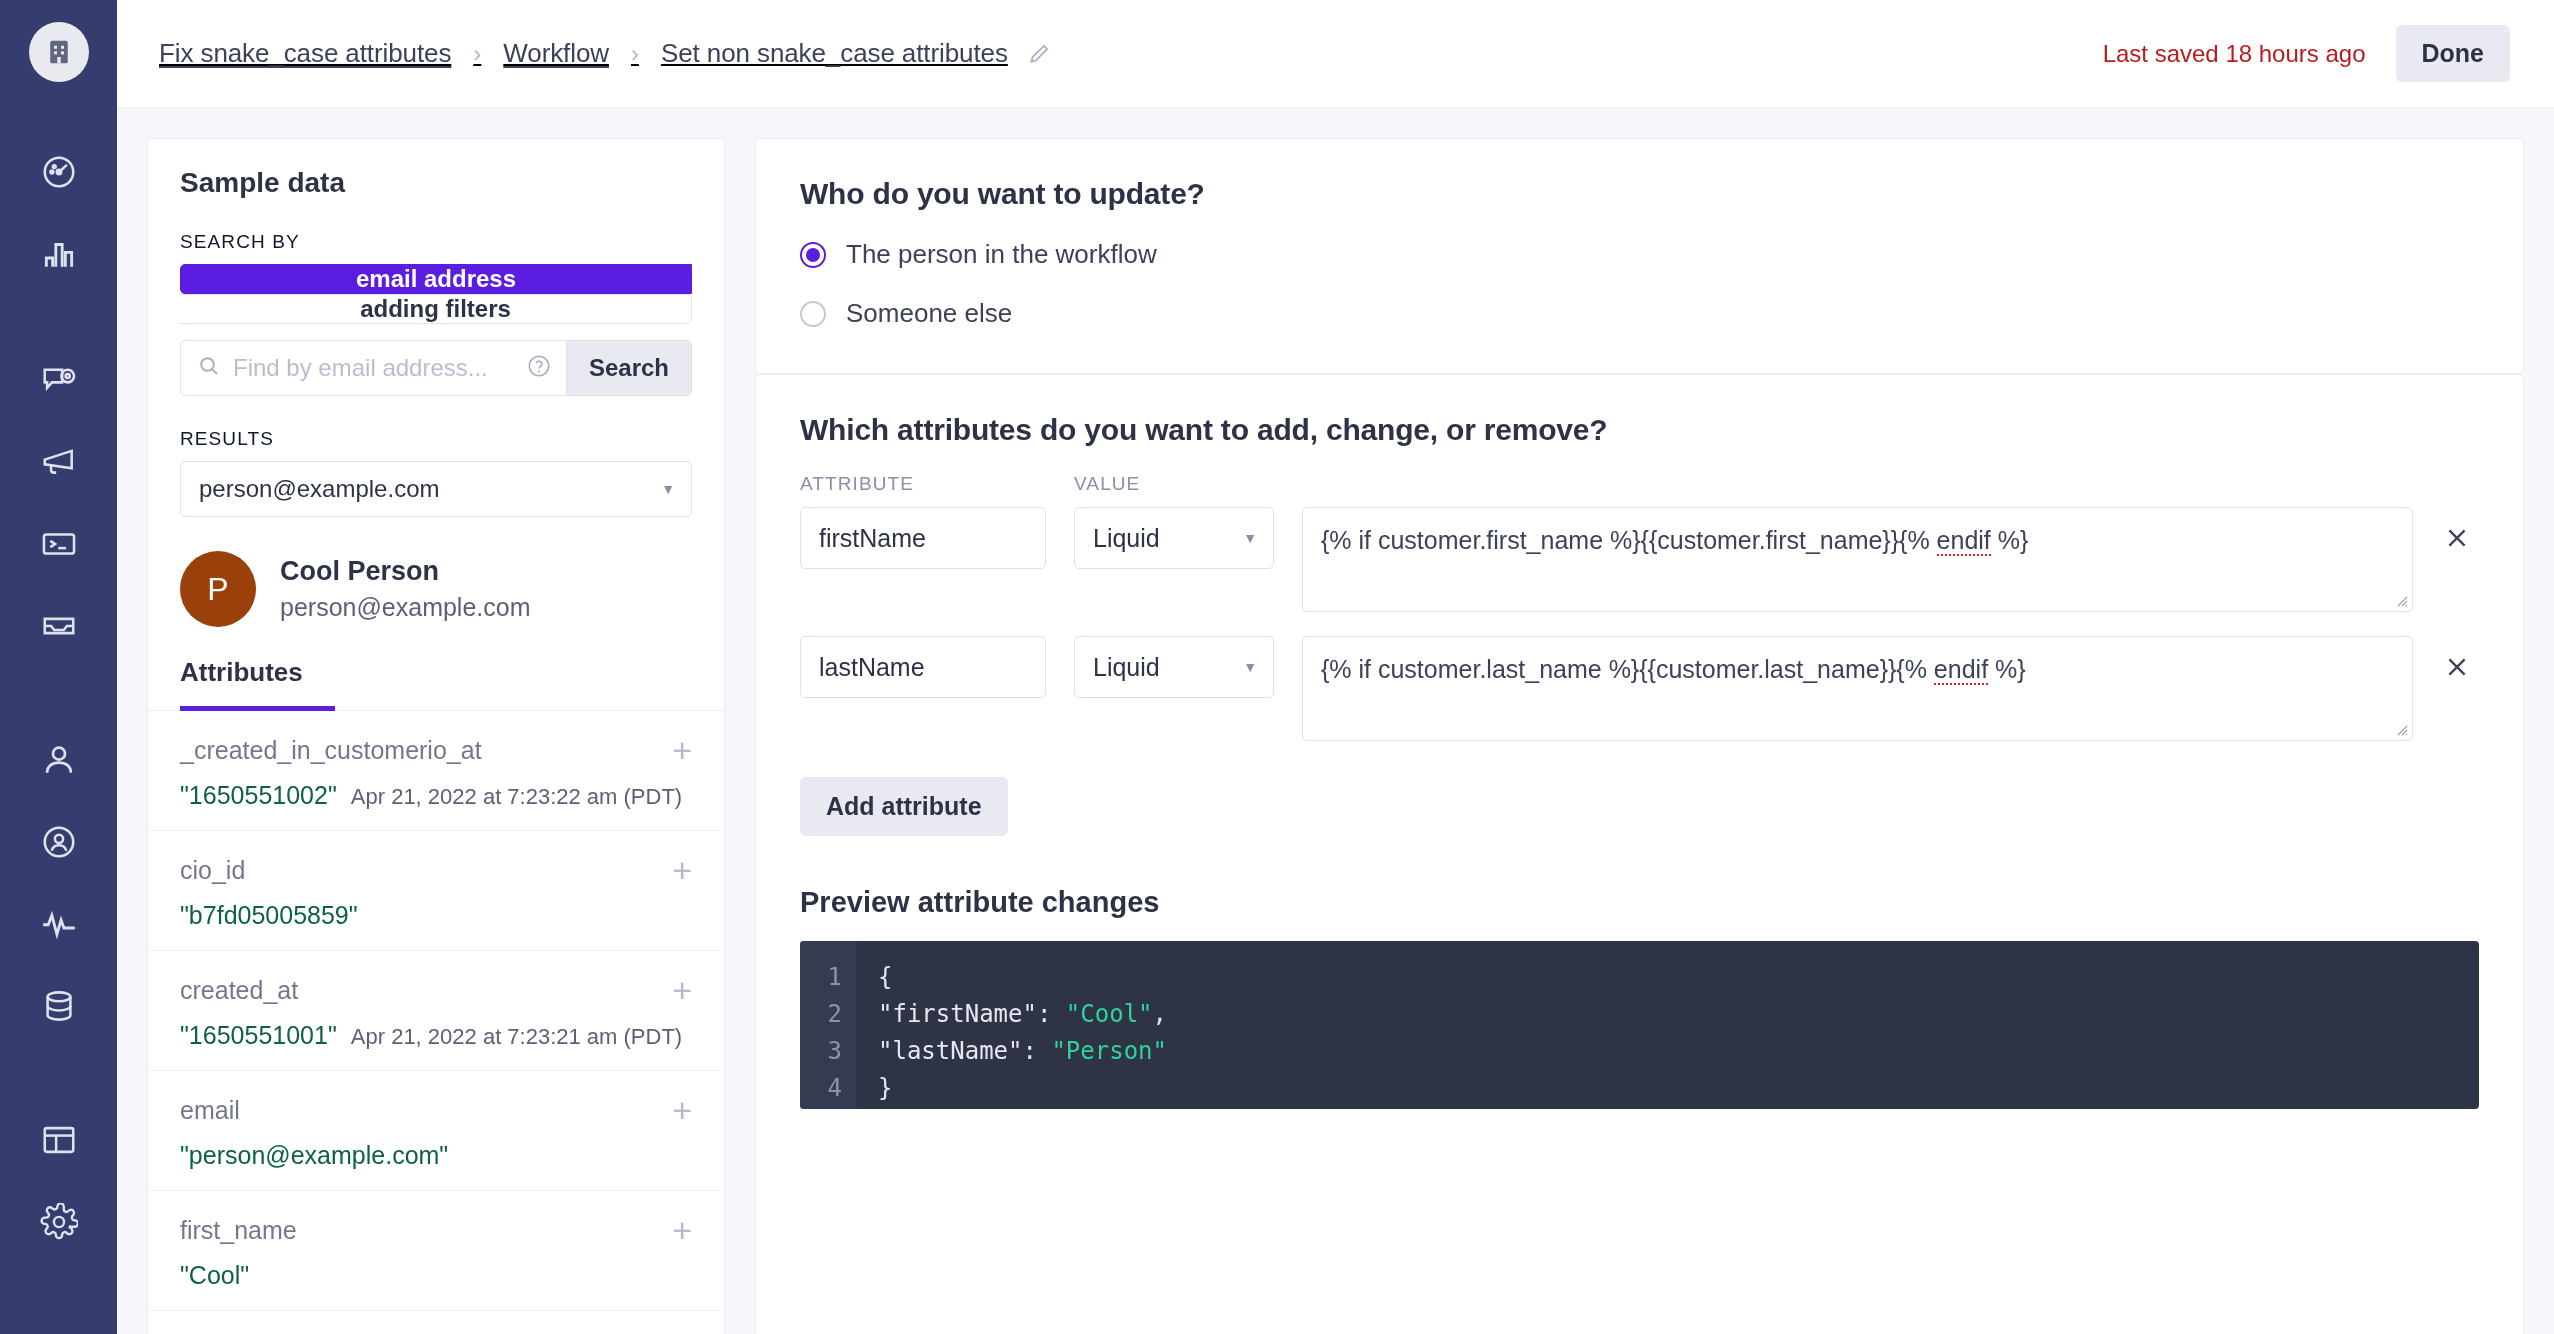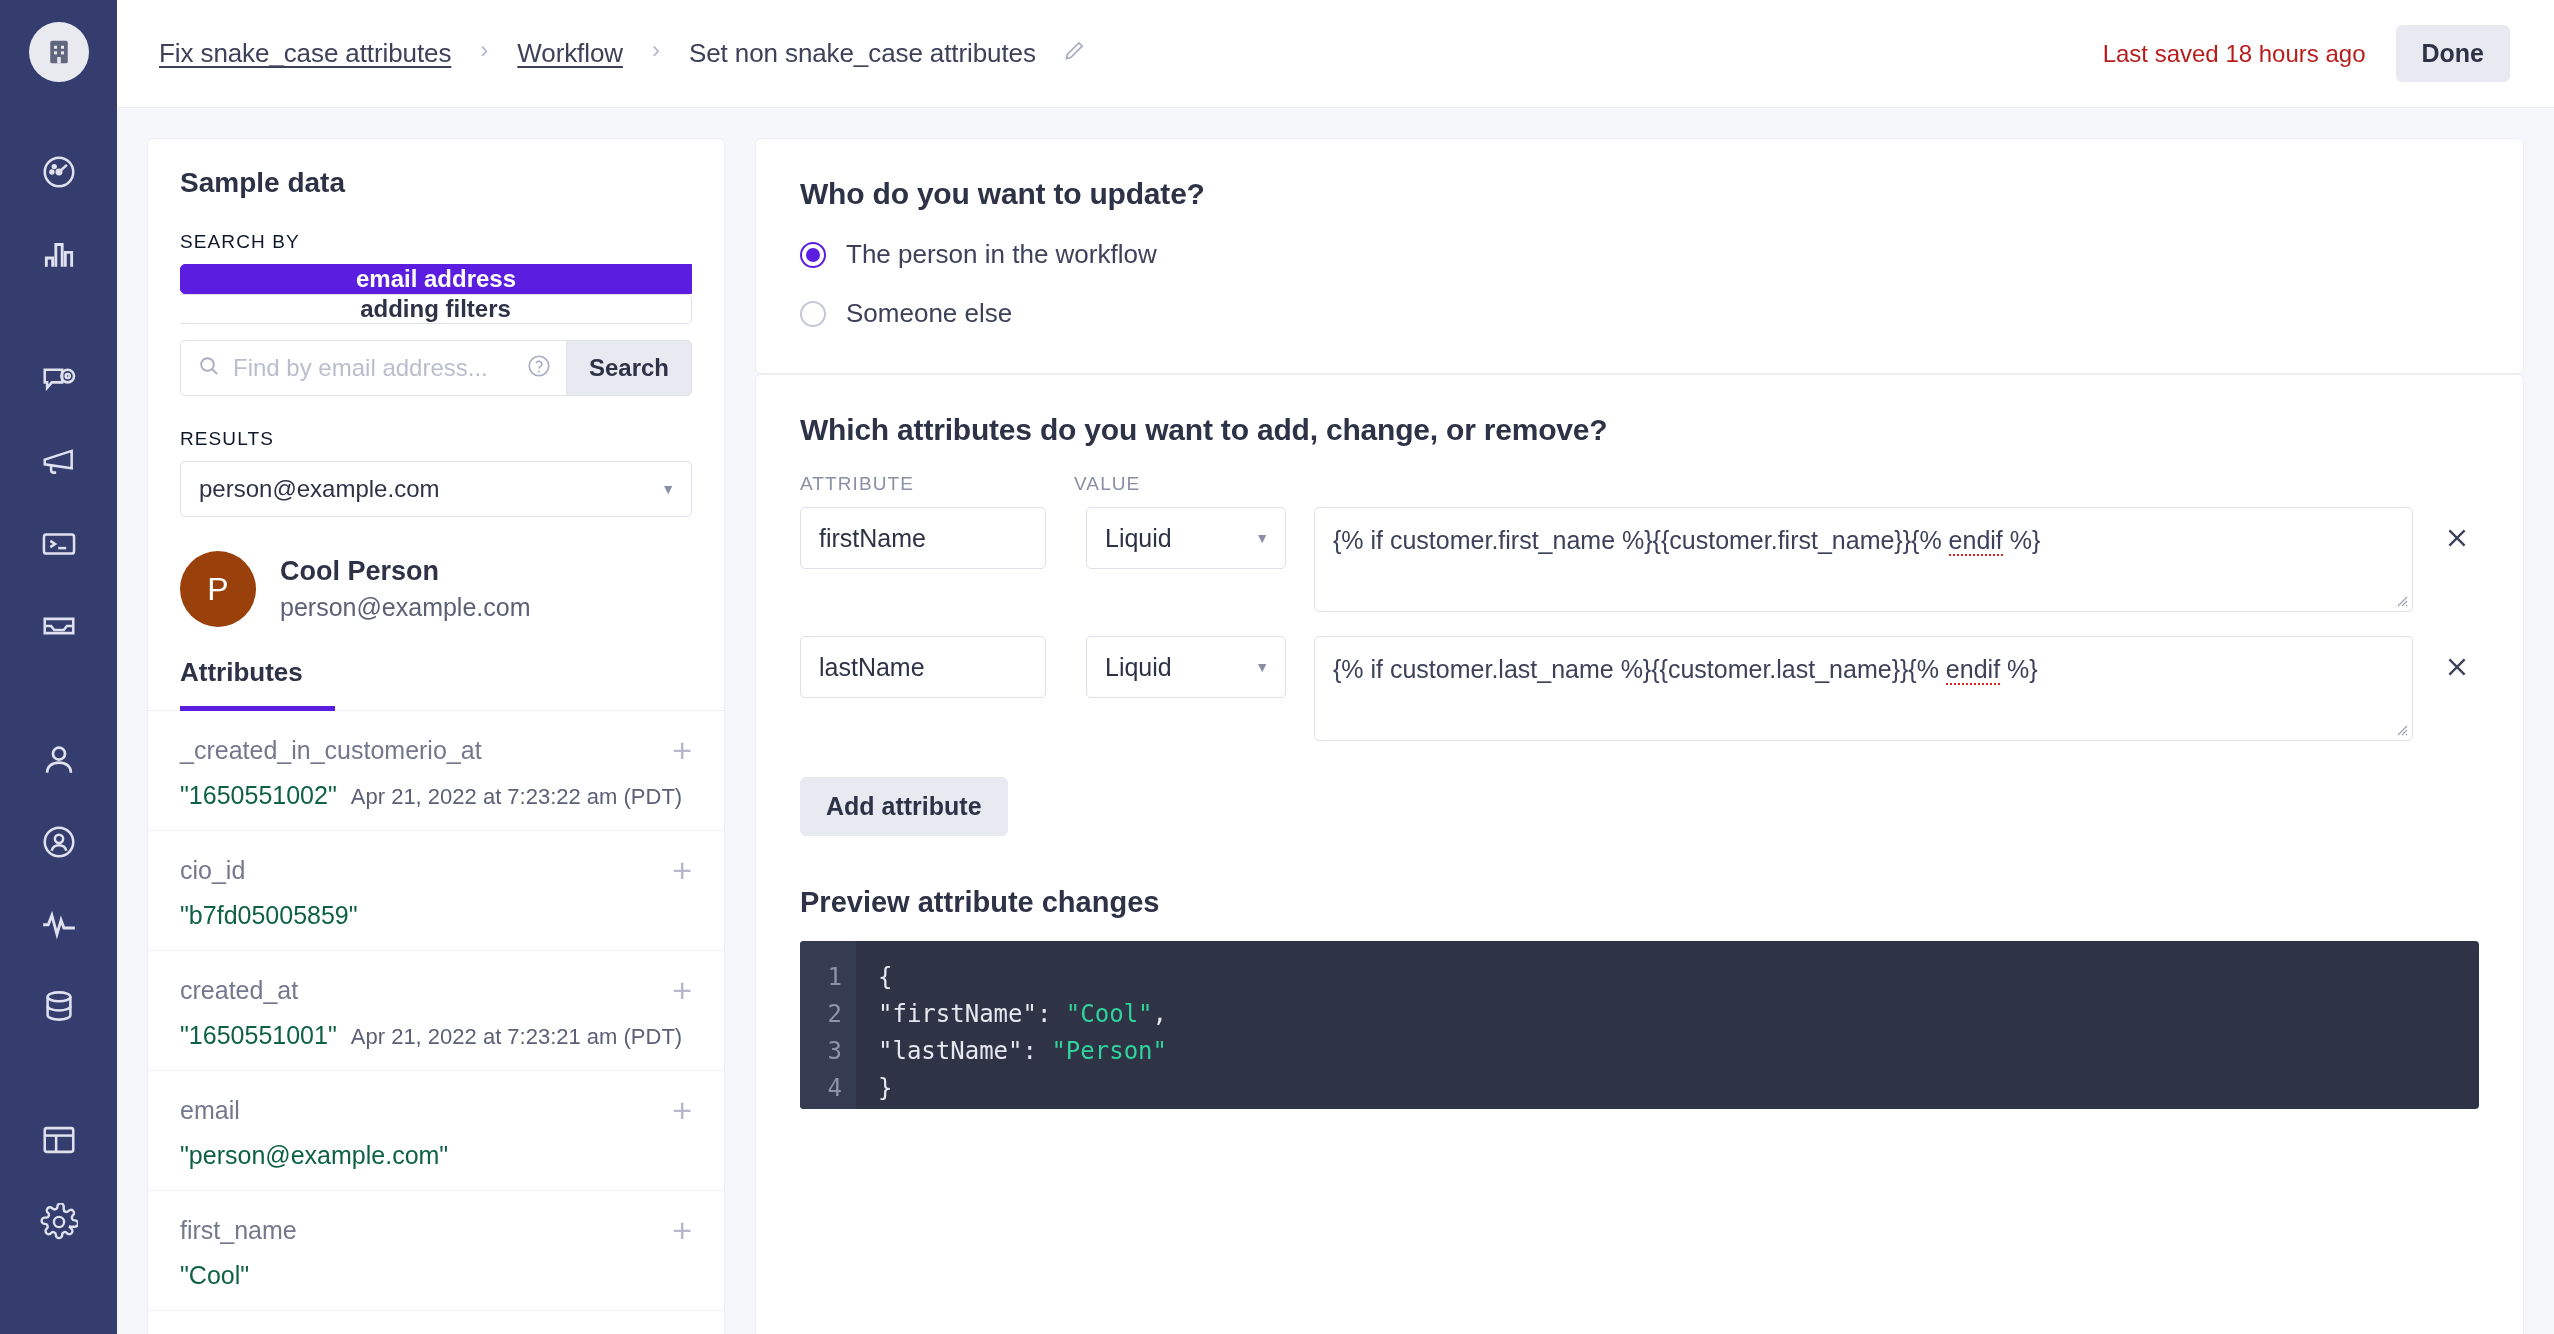--- a/index.html
+++ b/index.html
@@ -35,21 +35,21 @@
   .nav-gap-xl { margin-bottom: 78px; }
 
   
   .right { flex: 1; display: flex; flex-direction: column; height: 1334px; min-width: 0; }
   .topbar {
     height: 108px; flex: 0 0 108px; background: #ffffff;
     display: flex; align-items: center;
     padding: 0 44px 0 42px;
     border-bottom: 1px solid #eceef3;
   }
-  .crumbs { display: flex; align-items: flex-start; gap: 7px; flex: 1; min-width: 0; }
+  .crumbs { display: flex; align-items: center; gap: 0; flex: 1; min-width: 0; text-decoration: underline; }
   .crumb {
     font-size: 26px; color: #3d4159; letter-spacing: -0.1px;
     white-space: nowrap;
   }
   .crumb.link { text-decoration: underline; text-underline-offset: 4px; cursor: pointer; }
   .crumb-sep {
     color: #b4b8ca; font-size: 24px; margin: 0 22px; line-height: 1;
     display: inline-block;
   }
   .pencil { margin-left: 18px; display: flex; align-items: center; color: #a8adc2; }
@@ -177,21 +177,21 @@
 
   .arow { display: flex; align-items: flex-start; gap: 0; margin-top: 12px; }
   .arow + .arow { margin-top: 24px; }
   .in-attr {
     width: 246px; flex: 0 0 246px; height: 62px;
     border: 1px solid #dfe1ea; border-radius: 5px; background: #fff;
     font-size: 25px; color: #2e3247; font-family: inherit;
     padding: 0 18px; outline: none;
   }
   .sel-type {
-    width: 200px; flex: 0 0 200px; height: 62px; margin-left: 40px;
+    width: 200px; flex: 0 0 200px; height: 62px; margin-left: 28px;
     border: 1px solid #dfe1ea; border-radius: 5px; background: #fff;
     display: flex; align-items: center; padding: 0 16px 0 18px;
     font-size: 25px; color: #2e3247; cursor: pointer;
   }
   .sel-type .caret { margin-left: auto; color: #8a8fa6; font-size: 14px; }
   .liquid-wrap { flex: 1; min-width: 0; margin-left: 28px; position: relative; }
   .ta {
     width: 100%; height: 105px;
     border: 1px solid #dfe1ea; border-radius: 5px; background: #fff;
     font-size: 25px; line-height: 40px; color: #3d4159; font-family: inherit;

